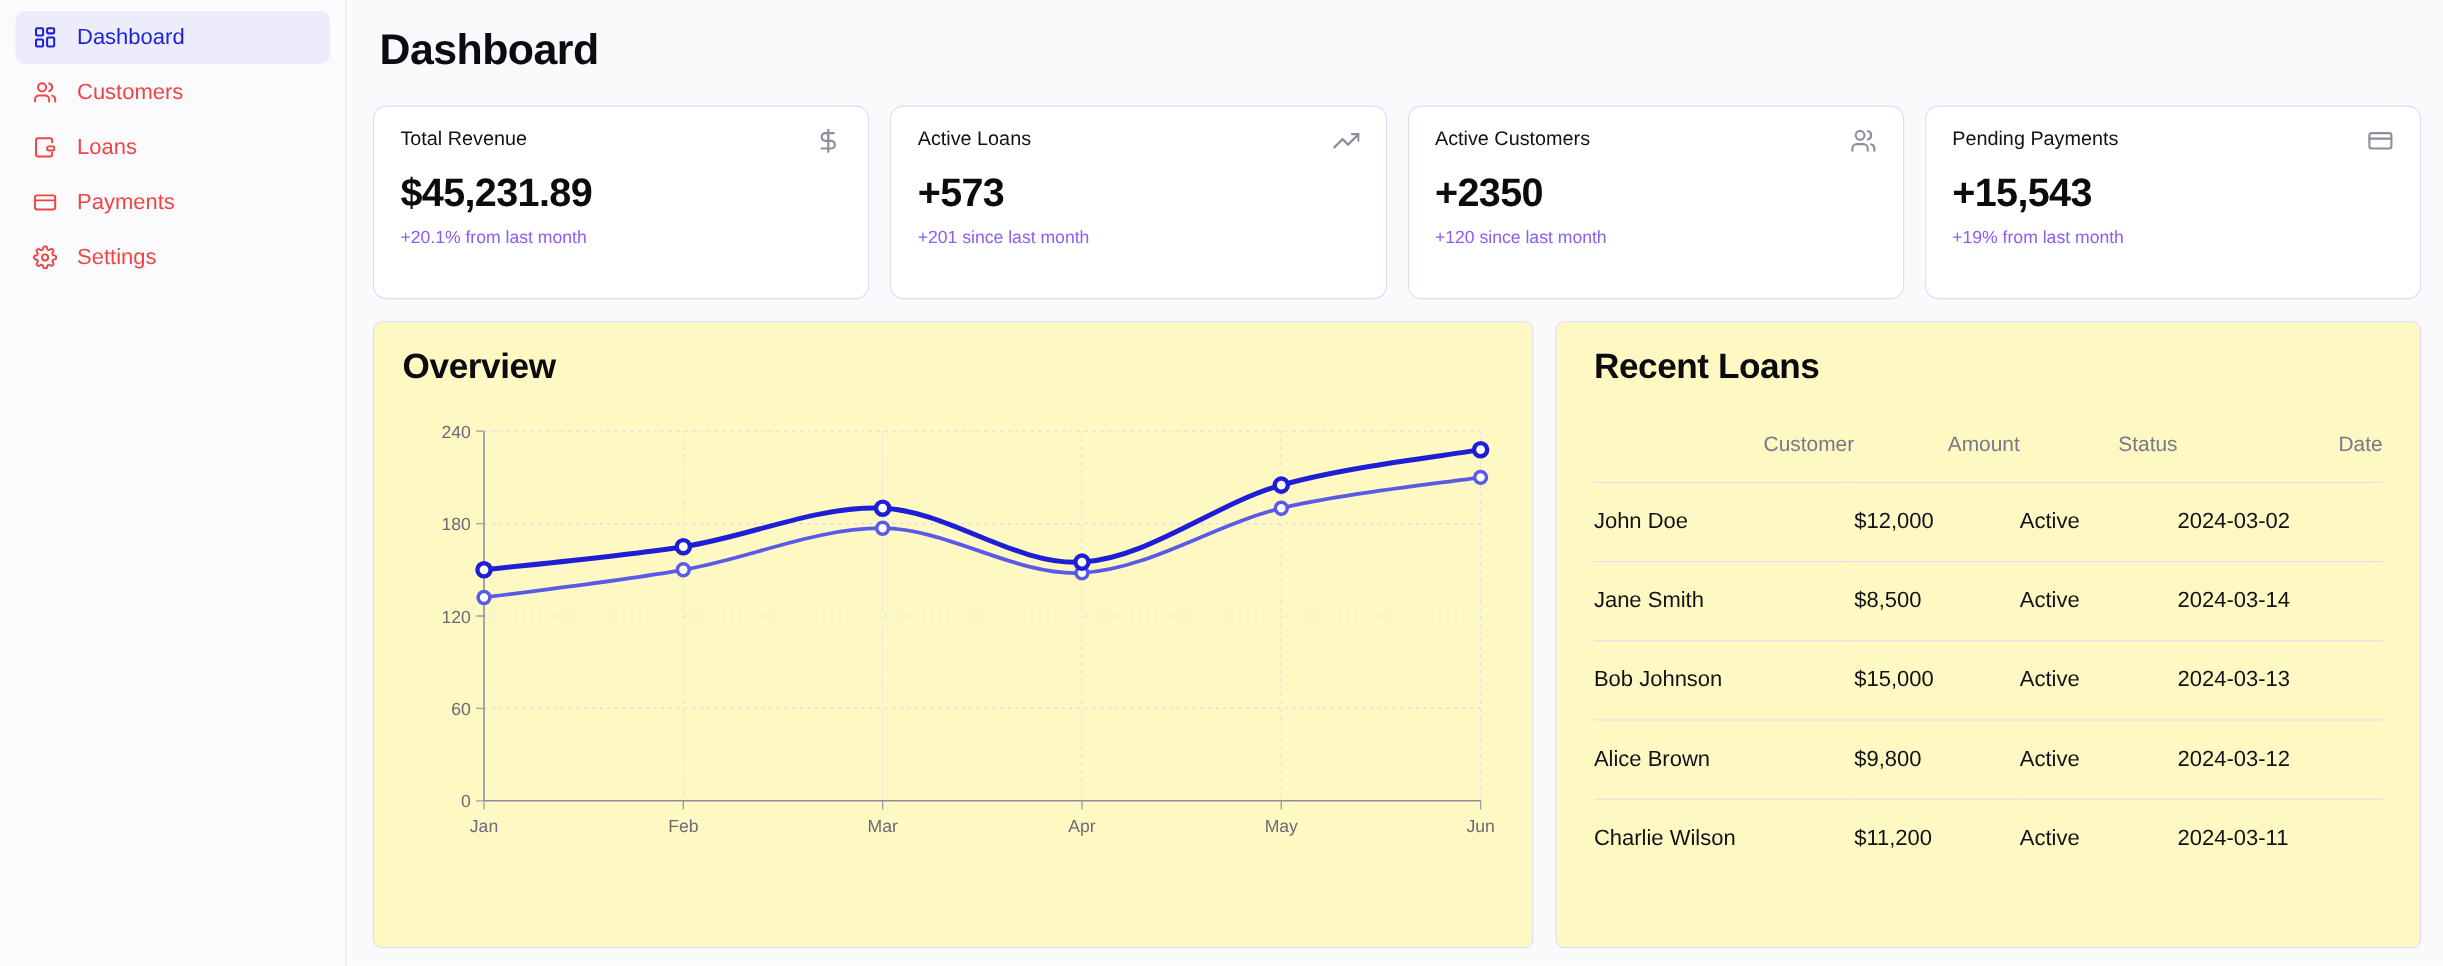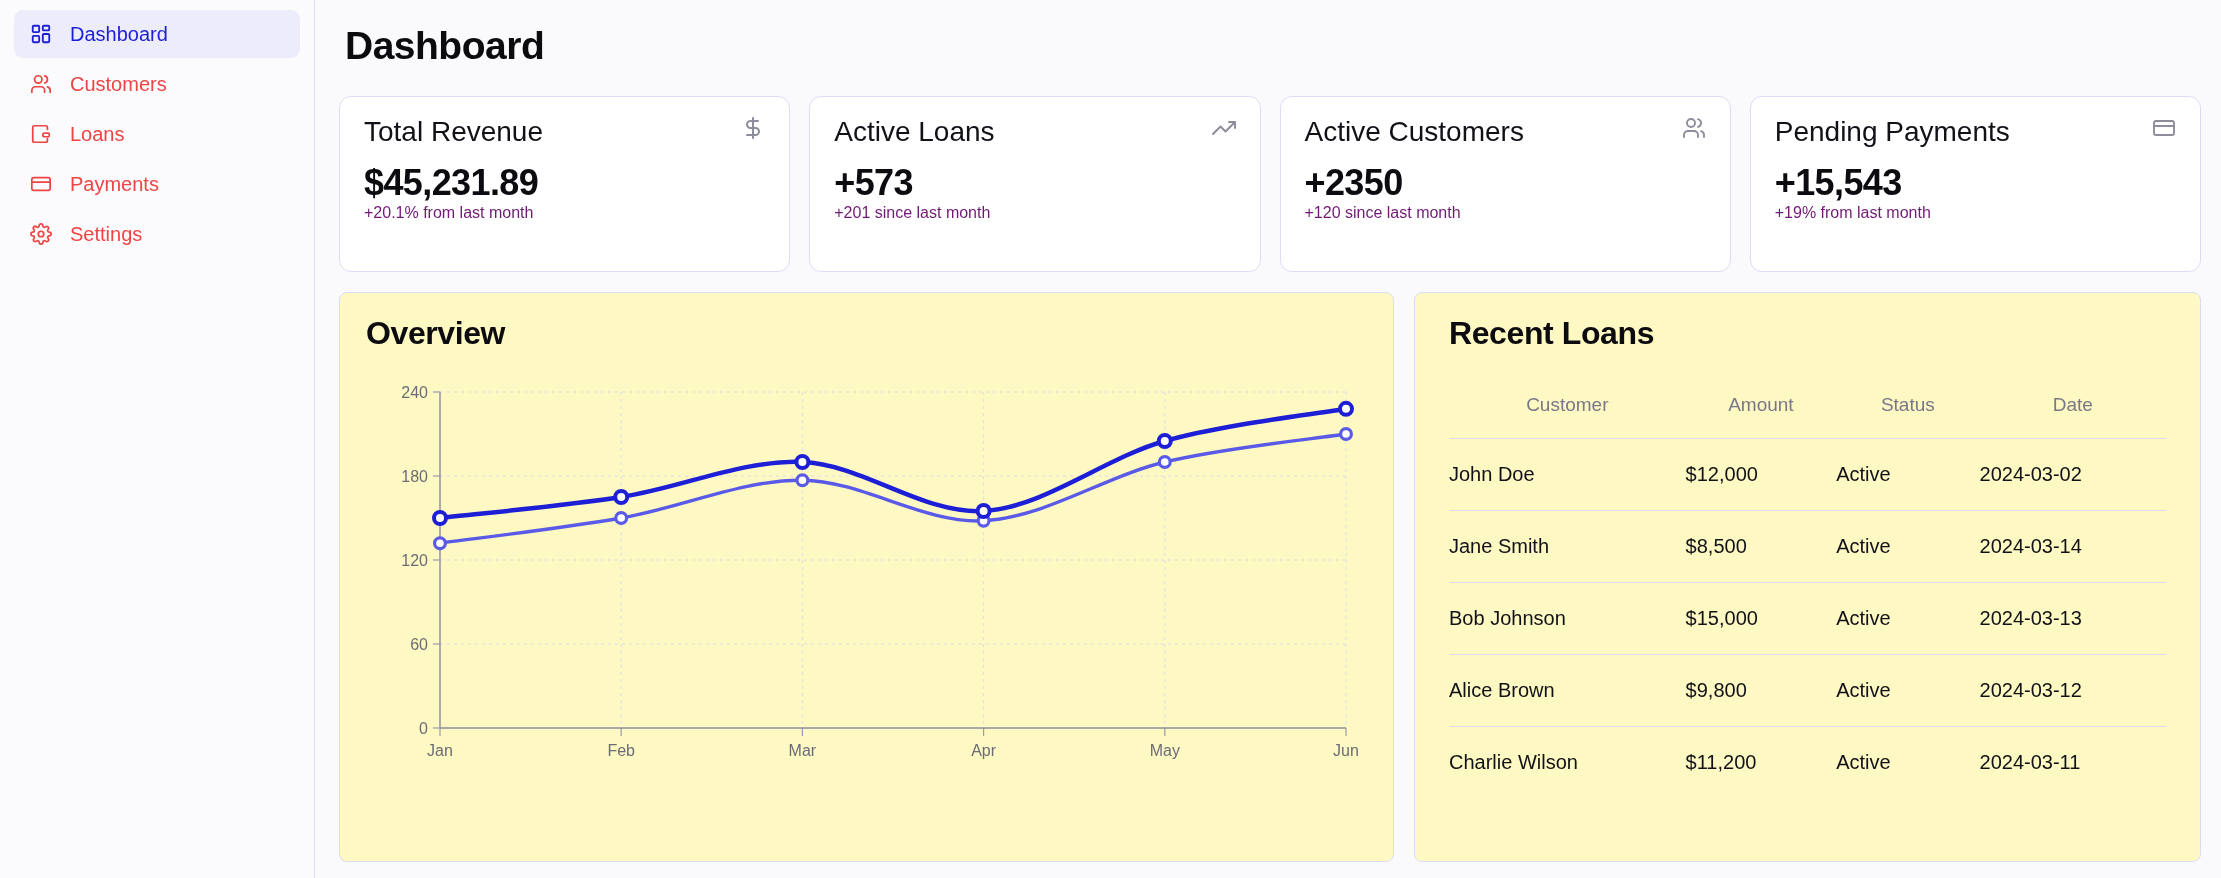--- a/index.html
+++ b/index.html
@@ -68,31 +68,31 @@
     border: 1.5px solid #dddcf6;
     border-radius: 12px;
     padding: 19px 24px 22px 24px;
     height: 176px;
   }
   .stat-top {
     display: flex;
     justify-content: space-between;
     align-items: flex-start;
   }
-  .stat-title { font-size: 28px; color: #111118; font-weight: 400; text-align: center; }
+  .stat-title { font-size: 18px; color: #111118; font-weight: 400; text-align: center; }
   .stat-icon { width: 24px; height: 24px; color: #8d8d9c; }
   .stat-icon svg { display: block; width: 24px; height: 24px; }
   .stat-value {
     font-size: 36px;
     font-weight: bold;
     color: #0b0b10;
     letter-spacing: -0.6px;
     margin-top: 14px;
   }
-  .stat-sub { font-size: 16px; color: #701a75; }
+  .stat-sub { font-size: 16px; color: #8b5cf6; margin-top: 12px; }
 
   
   .panels {
     display: flex;
     gap: 20px;
     margin-top: 20px;
   }
   .panel {
     background: #fef9c3;
     border: 1.5px solid #dddcf6;
@@ -110,21 +110,21 @@
 
   
   .chart-wrap { margin-top: 28px; }
   .axis-label { font-size: 16px; fill: #6b6b78; font-family: "Liberation Sans", sans-serif; }
   .ylab { text-anchor: end; }
   .xlab { text-anchor: middle; }
 
   
   .loans-table { width: 100%; border-collapse: collapse; margin-top: 42px; }
   .loans-table th {
-    text-align: center;
+    text-align: right;
     font-size: 19px;
     font-weight: 400;
     color: #78788a;
     padding: 0 0 22px 0;
   }
   .loans-table td {
     font-size: 20px;
     color: #111118;
     padding: 24px 0 24px 0;
     border-top: 1.5px solid #dddcf6;

